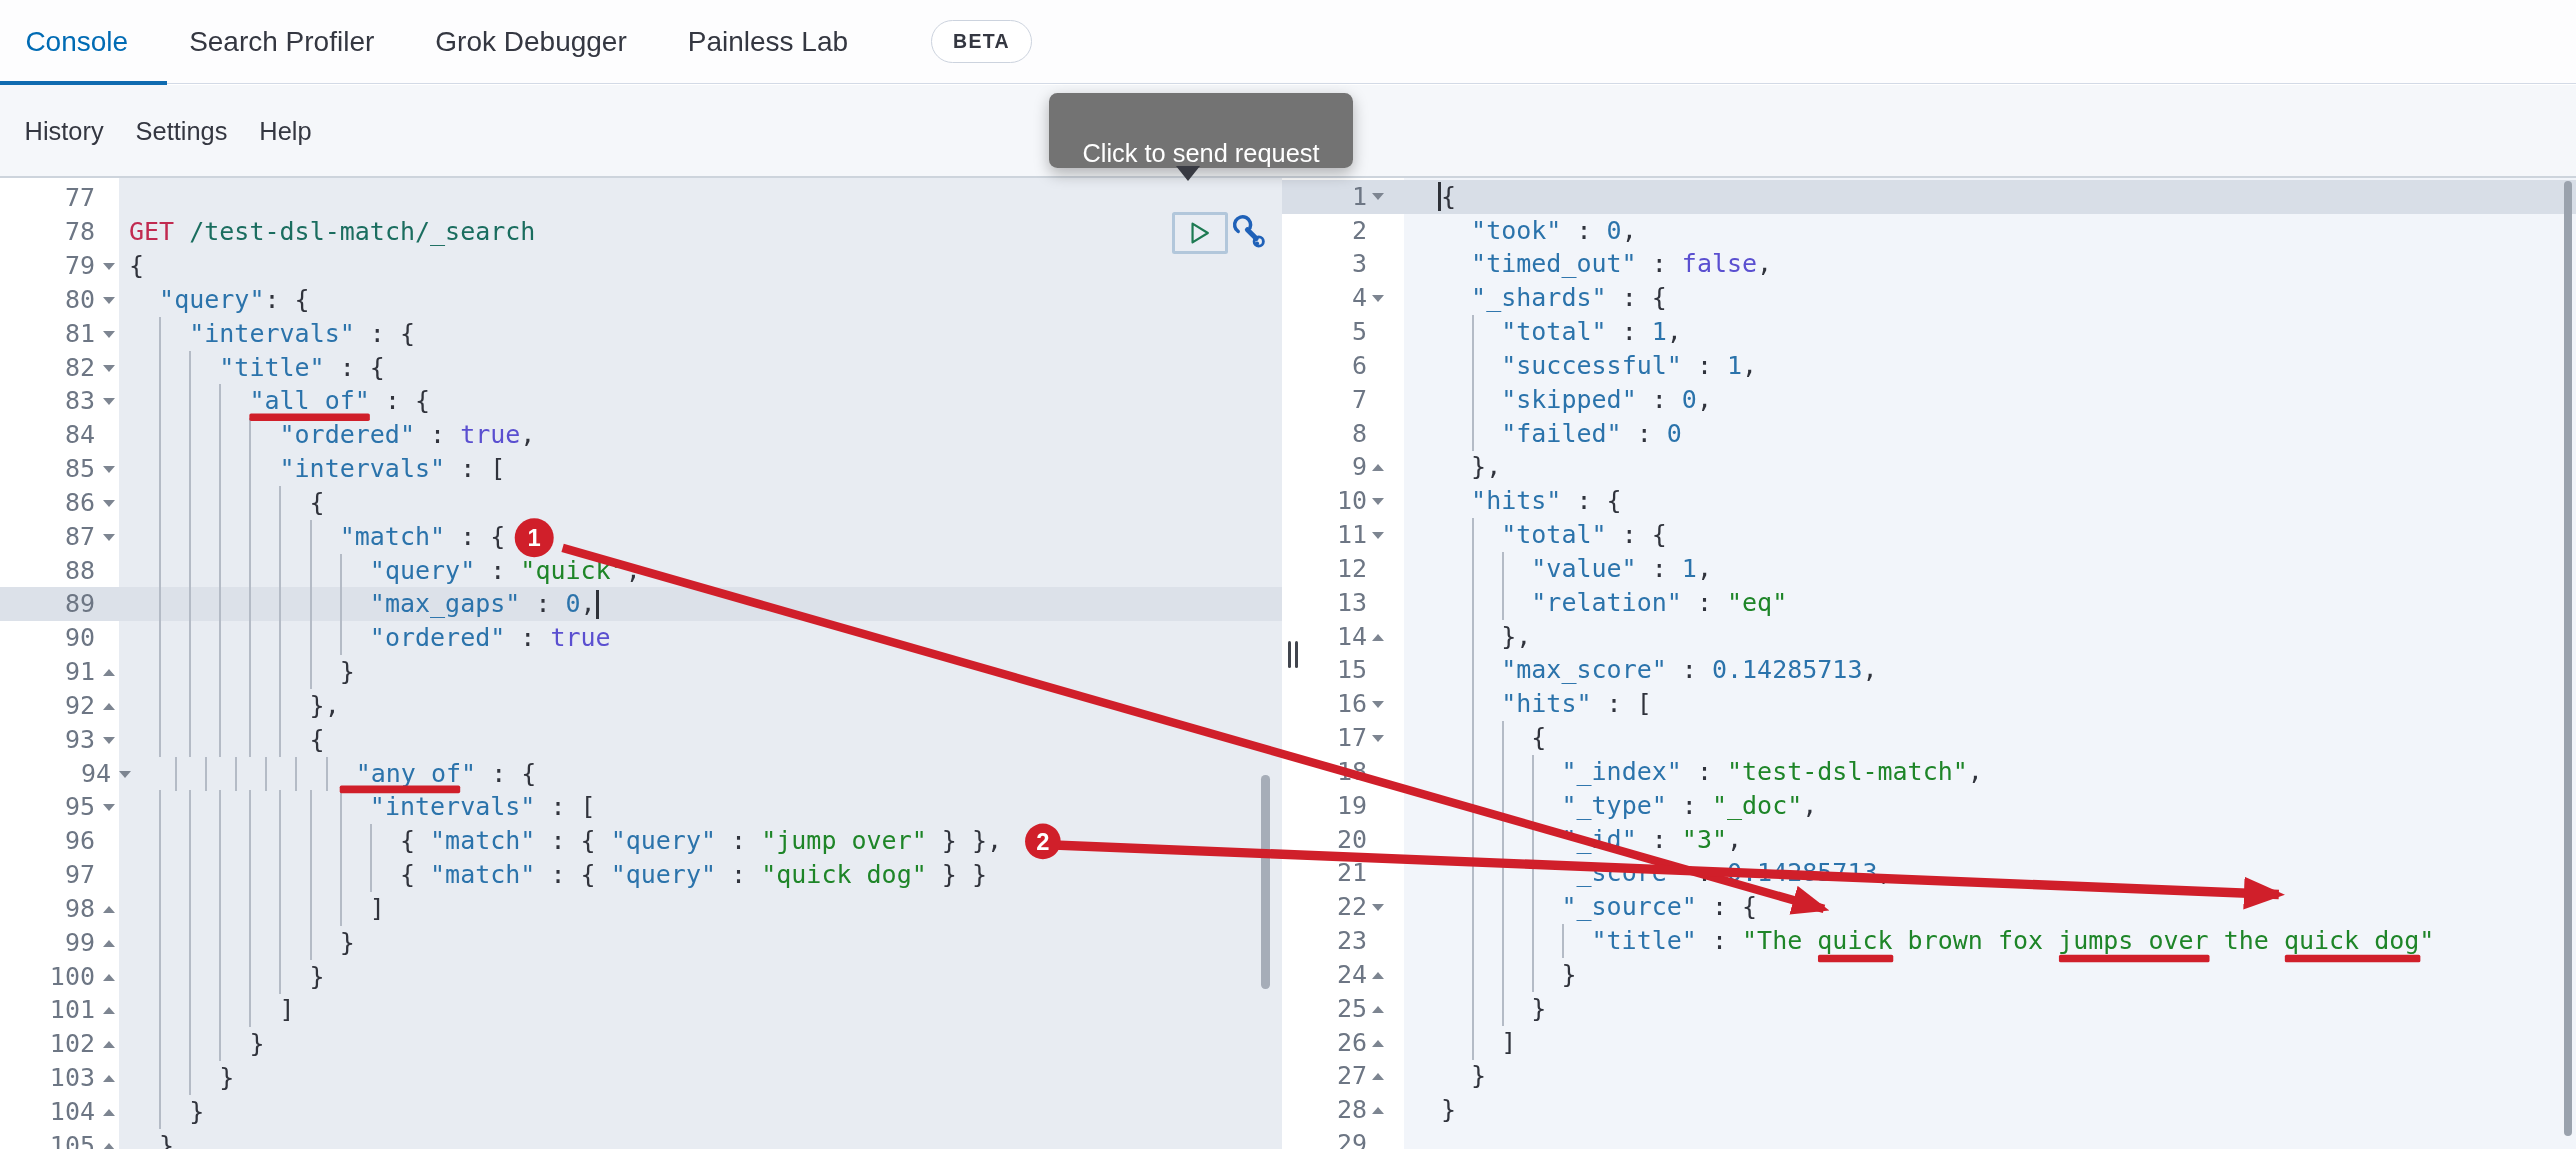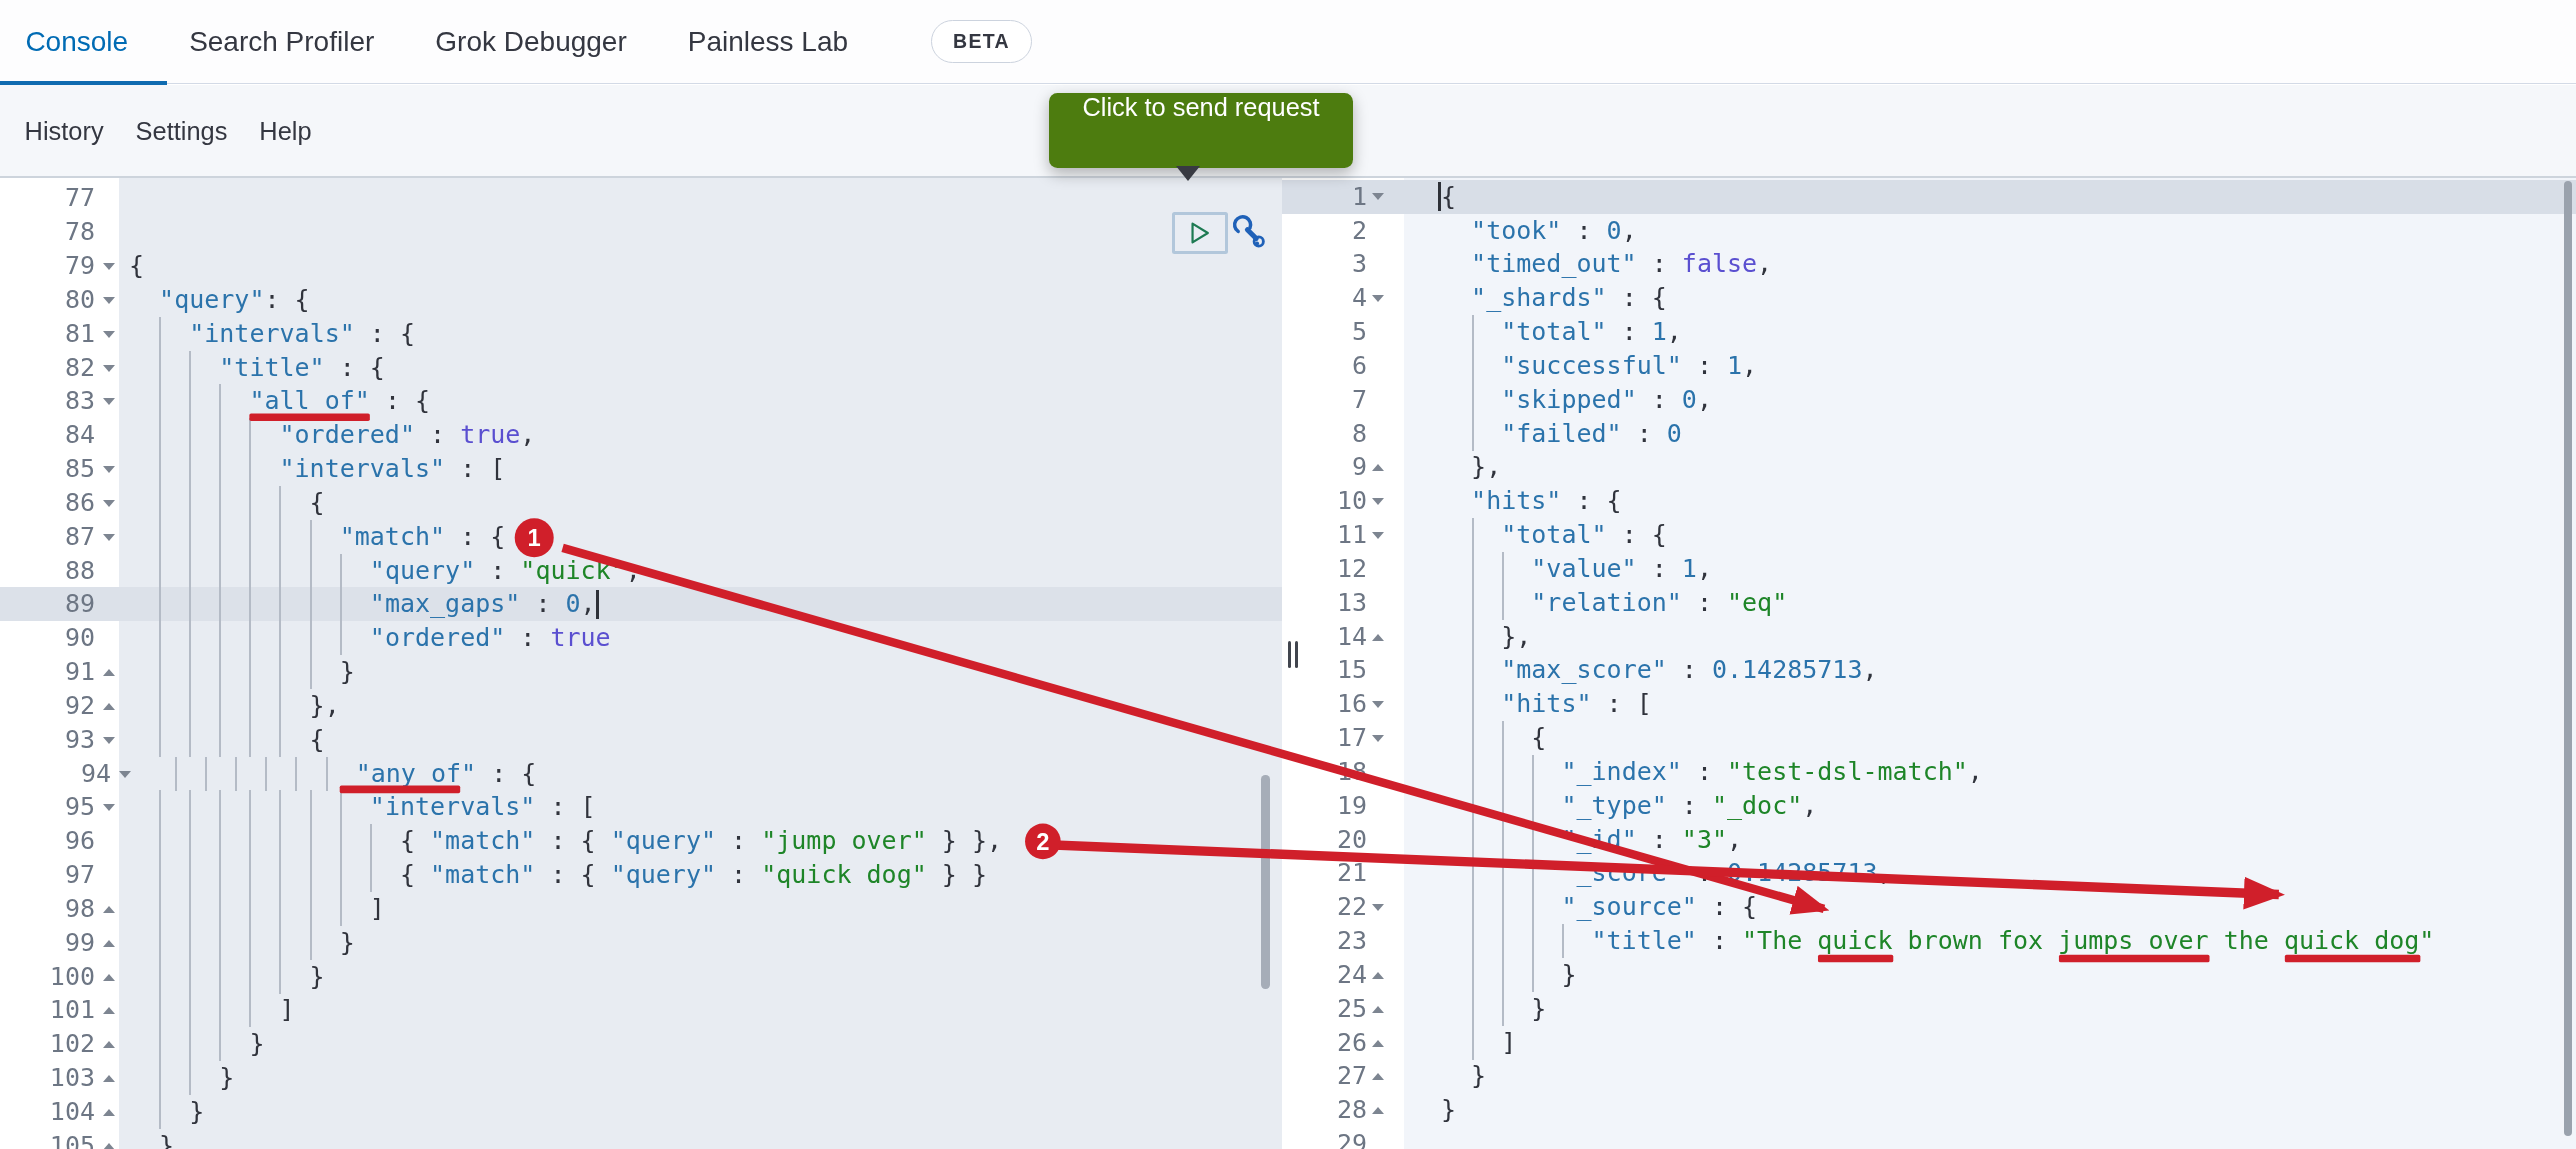--- a/index.html
+++ b/index.html
@@ -61,22 +61,22 @@
   #req-scroll{left:1261px;top:775px;width:8.5px;height:214px;background:#a6adb8;}
   #res-scroll{left:2564px;top:181px;width:7.6px;height:955px;background:#9aa2ad;}
 
   
   #send-box{position:absolute;left:1172px;top:212px;width:56px;height:42px;border:3.4px solid #b2c7db;
     border-radius:2.5px;box-sizing:border-box;display:flex;align-items:center;justify-content:center;
     z-index:10;cursor:pointer;background:rgba(255,255,255,0.08);}
   #wrench-btn{position:absolute;left:1231px;top:214px;width:37px;height:39px;z-index:10;cursor:pointer;}
 
   
-  #tooltip{position:absolute;left:1049px;top:93px;width:304px;height:75px;background:#4d7c0f;
-    border-radius:8.5px;z-index:50;display:flex;align-items:flex-start;justify-content:center;
+  #tooltip{position:absolute;left:1049px;top:93px;width:304px;height:75px;background:#737373;
+    border-radius:8.5px;z-index:50;display:flex;align-items:flex-end;justify-content:center;
     color:#fff;font-size:25.4px;box-shadow:0 5.1px 15.3px rgba(0,0,0,0.28);}
   #tooltip-caret{position:absolute;left:127px;top:73px;width:0;height:0;
     border-left:12.7px solid transparent;border-right:12.7px solid transparent;border-top:15.3px solid #383a42;}
 
   #anno-svg{position:absolute;left:0;top:0;z-index:60;pointer-events:none;}
 </style>
 </head>
 <body>
 
 <div id="stage">
@@ -104,20 +104,21 @@
   <div id="editor-border"></div>
 
   <div class="panel" id="req-panel">
     <div class="code-bg"></div>
   <div class="row" style="top: 3.4px;">
         <div class="num">77</div>
         <div class="code" style="left: 129px;"></div>
       </div>
       <div class="row" style="top: 37px;">
         <div class="num">78</div>
+        <div class="code" style="left: 129px;"><span class="tk-m">GET</span><span class="tk-p"> </span><span class="tk-u">/test-dsl-match/_search</span></div>
       </div>
       <div class="row" style="top: 71px;">
         <div class="num">79</div>
         <div class="fold fw-o" style="left: 103px;"></div>
         <div class="code" style="left: 129px;"><span class="tk-p">{</span></div>
       </div>
       <div class="row" style="top: 105px;">
         <div class="num">80</div>
         <div class="fold fw-o" style="left: 103px;"></div>
         <div class="code" style="left: 129px;"><span class="tk-p">  </span><span class="tk-k">"query"</span><span class="tk-p">: {</span></div>

